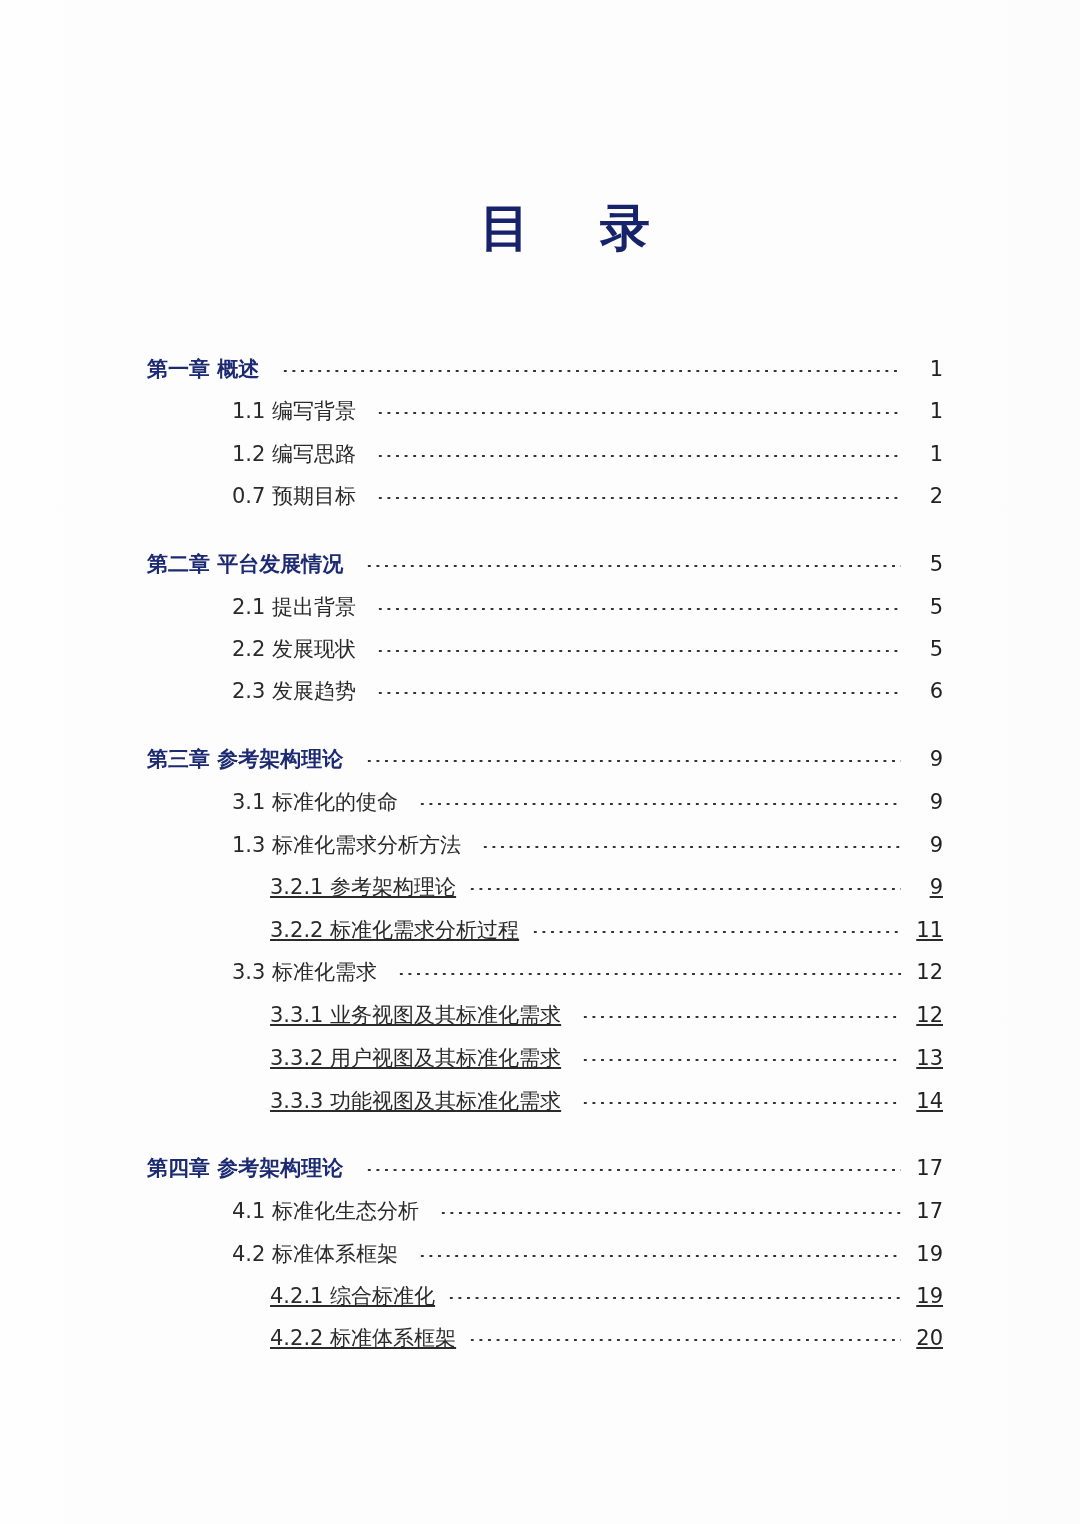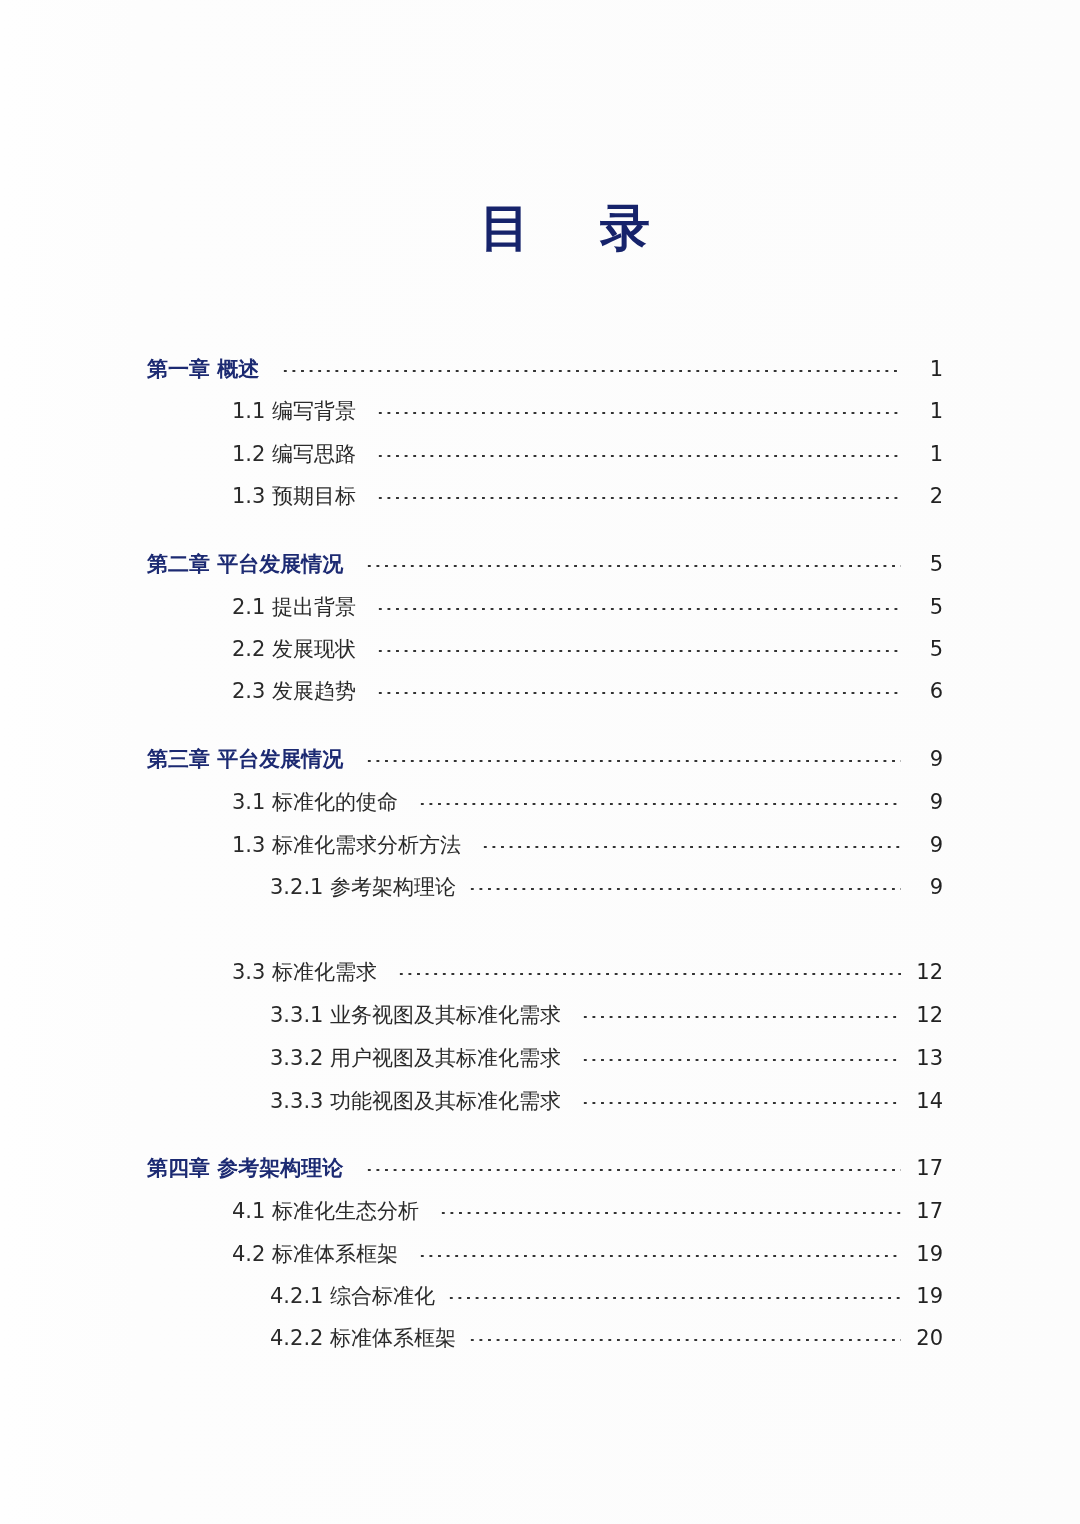--- a/index.html
+++ b/index.html
@@ -61,21 +61,21 @@
     font-size: 21px;
     color: #222;
   }
   .row.ch .label {
     font-weight: bold;
     color: #1c2a72;
     font-size: 21px;
   }
   .row.l1 { left: 147px; width: 796px; }
   .row.l2 { left: 232px; width: 711px; align-items: center; }
-  .row.l3 { left: 270px; width: 673px; }
+  .row.l3 { left: 270px; width: 673px; text-decoration: underline; }
   .row.l2 .leader, .row.l3 .leader { margin-left: 20px; }
   .row.tight .leader { margin-left: 12px; }
 </style>
 </head>
 <body>
 
 <div class="page">
 
   <div class="title">
     <span>目</span><span class="gap"></span><span>录</span>
@@ -92,21 +92,21 @@
       <span class="label">1.1 编写背景</span>
       <span class="leader"></span>
       <span class="page-num">1</span>
     </div>
     <div class="row l2" style="top:439px">
       <span class="label">1.2 编写思路</span>
       <span class="leader"></span>
       <span class="page-num">1</span>
     </div>
     <div class="row l2" style="top:481px">
-      <span class="label">1.3 预期目标</span>
+      <span class="label">0.7 预期目标</span>
       <span class="leader"></span>
       <span class="page-num">2</span>
     </div>
 
     <div class="row l1 ch" style="top:549px">
       <span class="label">第二章 平台发展情况</span>
       <span class="leader"></span>
       <span class="page-num">5</span>
     </div>
     <div class="row l2" style="top:592px">
@@ -119,39 +119,44 @@
       <span class="leader"></span>
       <span class="page-num">5</span>
     </div>
     <div class="row l2" style="top:676px">
       <span class="label">2.3 发展趋势</span>
       <span class="leader"></span>
       <span class="page-num">6</span>
     </div>
 
     <div class="row l1 ch" style="top:744px">
-      <span class="label">第三章 平台发展情况</span>
+      <span class="label">第三章 参考架构理论</span>
       <span class="leader"></span>
       <span class="page-num">9</span>
     </div>
     <div class="row l2" style="top:787px">
       <span class="label">3.1 标准化的使命</span>
       <span class="leader"></span>
       <span class="page-num">9</span>
     </div>
     <div class="row l2" style="top:830px">
       <span class="label">1.3 标准化需求分析方法</span>
       <span class="leader"></span>
       <span class="page-num">9</span>
     </div>
     <div class="row l3 tight" style="top:872px">
       <span class="label">3.2.1 参考架构理论</span>
       <span class="leader"></span>
       <span class="page-num">9</span>
     </div>
+    <div class="row l3 tight" style="top:915px">
+      <span class="label">3.2.2 标准化需求分析过程</span>
+      <span class="leader"></span>
+      <span class="page-num">11</span>
+    </div>
     <div class="row l2" style="top:957px">
       <span class="label">3.3 标准化需求</span>
       <span class="leader"></span>
       <span class="page-num">12</span>
     </div>
     <div class="row l3" style="top:1000px">
       <span class="label">3.3.1 业务视图及其标准化需求</span>
       <span class="leader"></span>
       <span class="page-num">12</span>
     </div>

